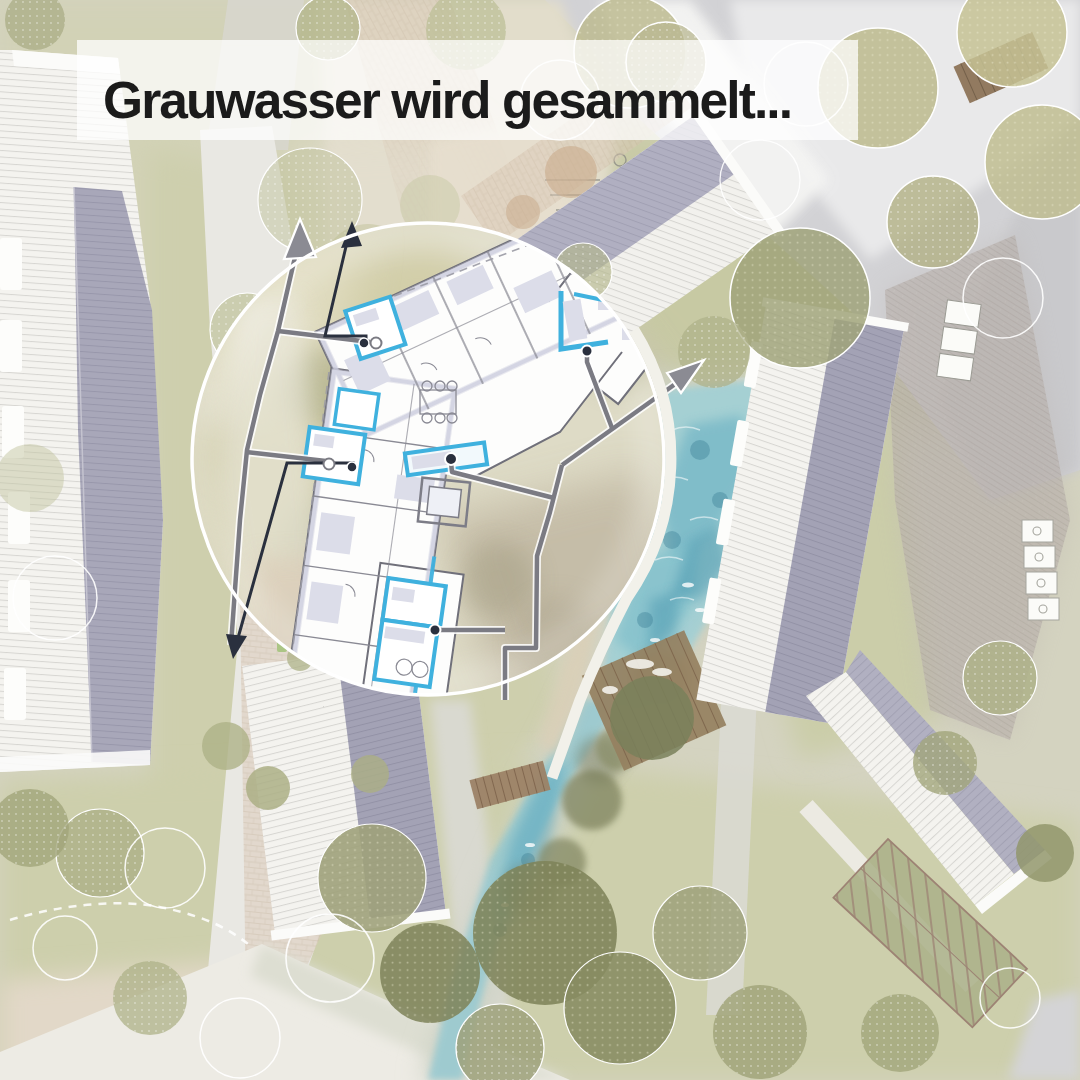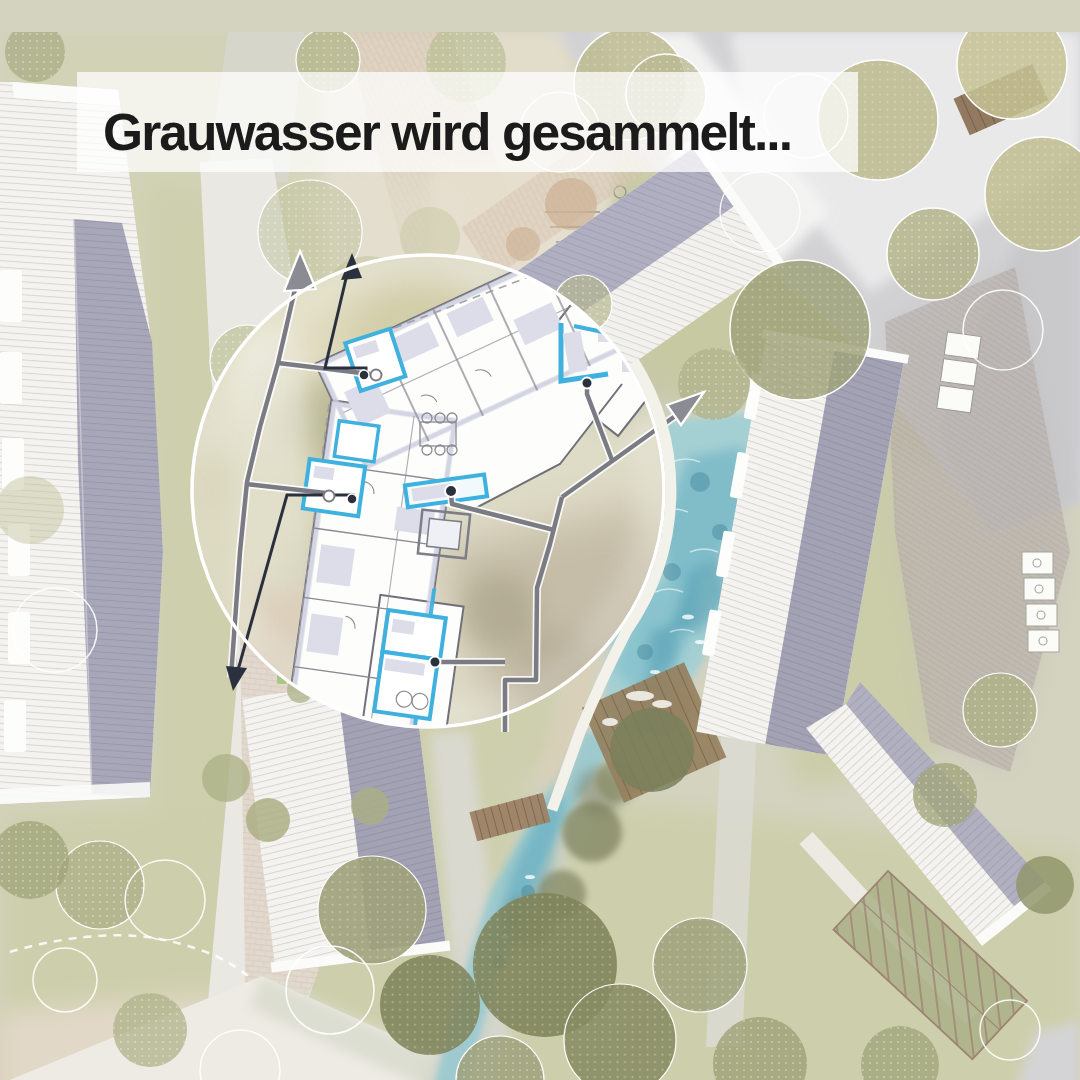--- a/index.html
+++ b/index.html
@@ -1,16 +1,16 @@
 <!DOCTYPE html>
 <html><head>
 <meta charset="utf-8">
 <style>
 html,body{margin:0;padding:0;width:1080px;height:1080px;overflow:hidden;background:#d4d3c0;font-family:"Liberation Sans",sans-serif;}
-#wrap{position:relative;width:1080px;height:876px;margin-top:32px;}
+#wrap{position:relative;width:1080px;height:876px;}
 svg{display:block}
 </style>
 </head>
 <body>
 <div id="wrap">
 <svg width="1080" height="1080" viewBox="0 0 1080 1080" xmlns="http://www.w3.org/2000/svg">
 <defs>
 <filter id="b3" x="-30%" y="-30%" width="160%" height="160%">
           <feGaussianBlur stdDeviation="3"></feGaussianBlur>
         </filter>

